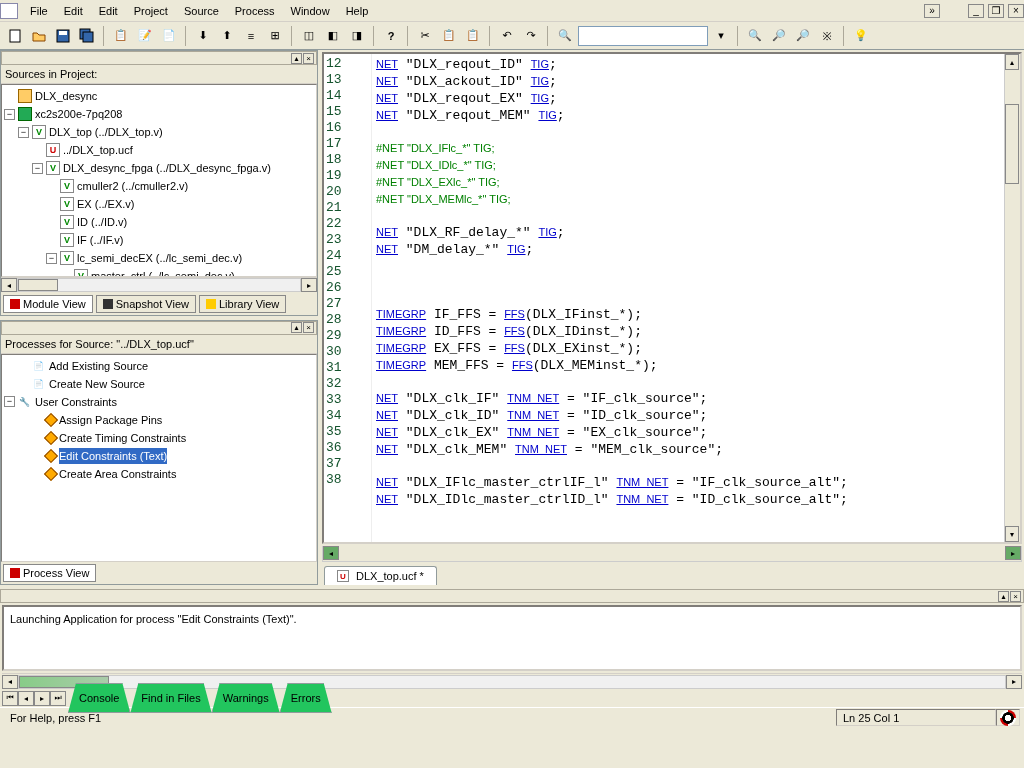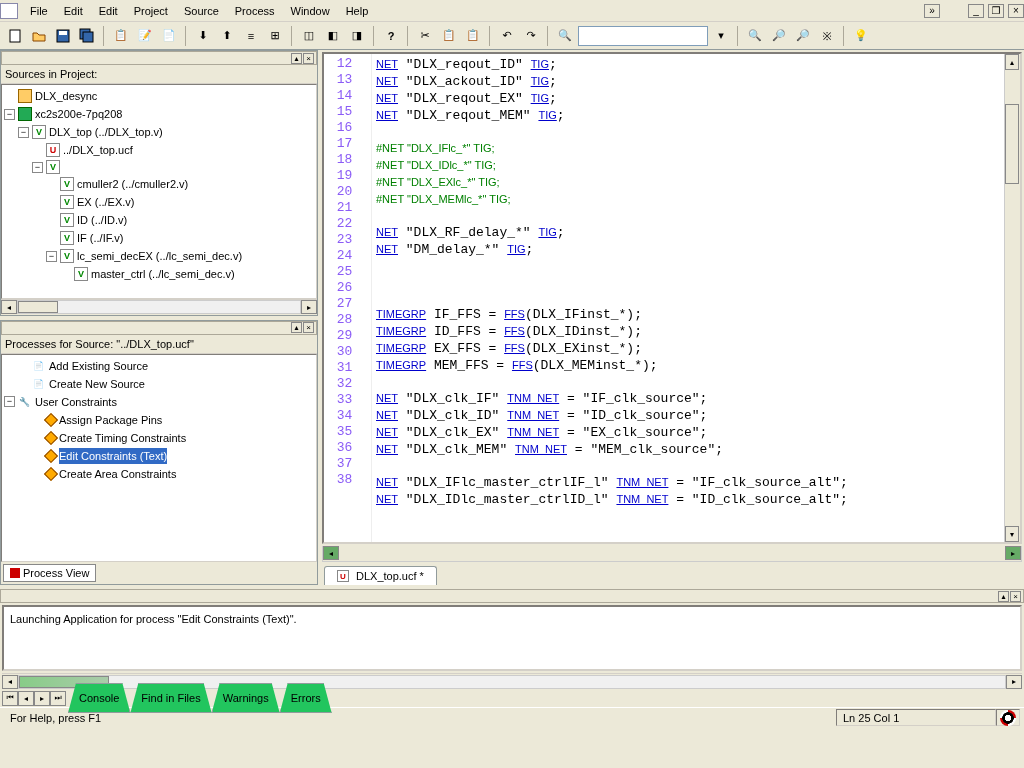--- a/index.html
+++ b/index.html
@@ -40,21 +40,21 @@
 .hscroll { height: 16px; background: #ece9d8; border-top: 1px solid #d4d0c8; display: flex; align-items: center; }
 .hscroll .track { flex: 1; height: 14px; background: #f0f0f0; position: relative; border: 1px solid #ccc; }
 .hscroll .thumb { position: absolute; left: 0; width: 40px; height: 12px; background: #ece9d8; border: 1px solid #888; }
 .sbtn { width: 16px; height: 14px; border: 1px solid #888; background: #ece9d8; font-size: 8px; display: inline-flex; align-items: center; justify-content: center; }
 .panel-tabs { display: flex; background: #ece9d8; padding: 2px 2px 2px 2px; gap: 3px; }
 .ptab { border: 1px solid #888; background: #ece9d8; padding: 2px 6px; display: flex; align-items: center; gap: 3px; font-size: 10px; }
 .ptab .ticon { width: 10px; height: 10px; }
 .ptab.active { background: #fff; }
 .editor { flex: 1; display: flex; flex-direction: column; background: #ece9d8; }
 .editor-area { flex: 1; display: flex; background: #fff; border: 2px inset #d4d0c8; margin: 2px; overflow: hidden; position: relative; }
-.gutter { width: 48px; background: #fff; text-align: center; padding: 2px 8px 2px 2px; color: #8b5cf6; font-family: 'Courier New', monospace; font-size: 13px; line-height: 16px; border-right: 1px solid #eee; }
+.gutter { width: 48px; background: #fff; text-align: left; padding: 2px 8px 2px 2px; color: #14532d; font-family: 'Courier New', monospace; font-size: 13px; line-height: 16px; border-right: 1px solid #eee; }
 .code { flex: 1; padding: 2px 4px; font-family: 'Courier New', monospace; font-size: 13px; line-height: 16px; white-space: pre; overflow: hidden; }
 .code .kw { color: #0000cc; text-decoration: underline; }
 .code .com { color: #008000; }
 .vscroll { width: 16px; background: #ece9d8; position: relative; border-left: 1px solid #ccc; }
 .vscroll .thumb { position: absolute; top: 50px; width: 14px; height: 80px; background: #ece9d8; border: 1px solid #888; }
 .vsbtn { width: 14px; height: 16px; border: 1px solid #888; background: #ece9d8; font-size: 8px; display: inline-flex; align-items: center; justify-content: center; position: absolute; }
 .editor-hscroll { height: 16px; display: flex; background: #ece9d8; margin: 0 2px 0 2px; border: 1px solid #ccc; border-top: none; }
 .editor-tabs { display: flex; padding: 4px 4px 0 4px; gap: 2px; }
 .etab { border: 1px solid #919b9c; border-bottom: none; background: #fff; padding: 3px 12px; border-radius: 3px 3px 0 0; display: flex; align-items: center; gap: 4px; }
 .console { height: 120px; display: flex; flex-direction: column; border-top: 2px solid #ece9d8; margin-top: 2px; }
@@ -178,20 +178,21 @@
               <span class="label">DLX_top (../DLX_top.v)</span>
             </div>
           <div class="tree-item indent2">
               <span class="tree-spacer"></span>
               <span class="tree-icon ucf-icon">U</span>
               <span class="label">../DLX_top.ucf</span>
             </div>
           <div class="tree-item indent2">
               <span class="tree-toggle">−</span>
               <span class="tree-icon file-icon">V</span>
+              <span class="label">DLX_desync_fpga (../DLX_desync_fpga.v)</span>
             </div>
           <div class="tree-item indent3">
               <span class="tree-spacer"></span>
               <span class="tree-icon file-icon">V</span>
               <span class="label">cmuller2 (../cmuller2.v)</span>
             </div>
           <div class="tree-item indent3">
               <span class="tree-spacer"></span>
               <span class="tree-icon file-icon">V</span>
               <span class="label">EX (../EX.v)</span>
@@ -218,20 +219,34 @@
             </div>
 
         </div>
       </div>
       <div class="hscroll">
         <div class="sbtn">◂</div>
         <div class="track">
             <div class="thumb"></div>
           </div>
         <div class="sbtn">▸</div>
+      </div>
+      <div class="panel-tabs">
+        <div class="ptab active">
+            <span class="ticon" style="background:#c00"></span>
+            <span>Module View</span>
+          </div>
+        <div class="ptab">
+            <span class="ticon" style="background:#333"></span>
+            <span>Snapshot View</span>
+          </div>
+        <div class="ptab">
+            <span class="ticon" style="background:#fc0"></span>
+            <span>Library View</span>
+          </div>
       </div>
     </div>
 
     <div class="panel processes">
       <div class="panel-control">
         <div class="pc-btn">▴</div>
         <div class="pc-btn">×</div>
       </div>
       <div class="panel-head">Processes for Source: "../DLX_top.ucf"</div>
       <div class="panel-body">

